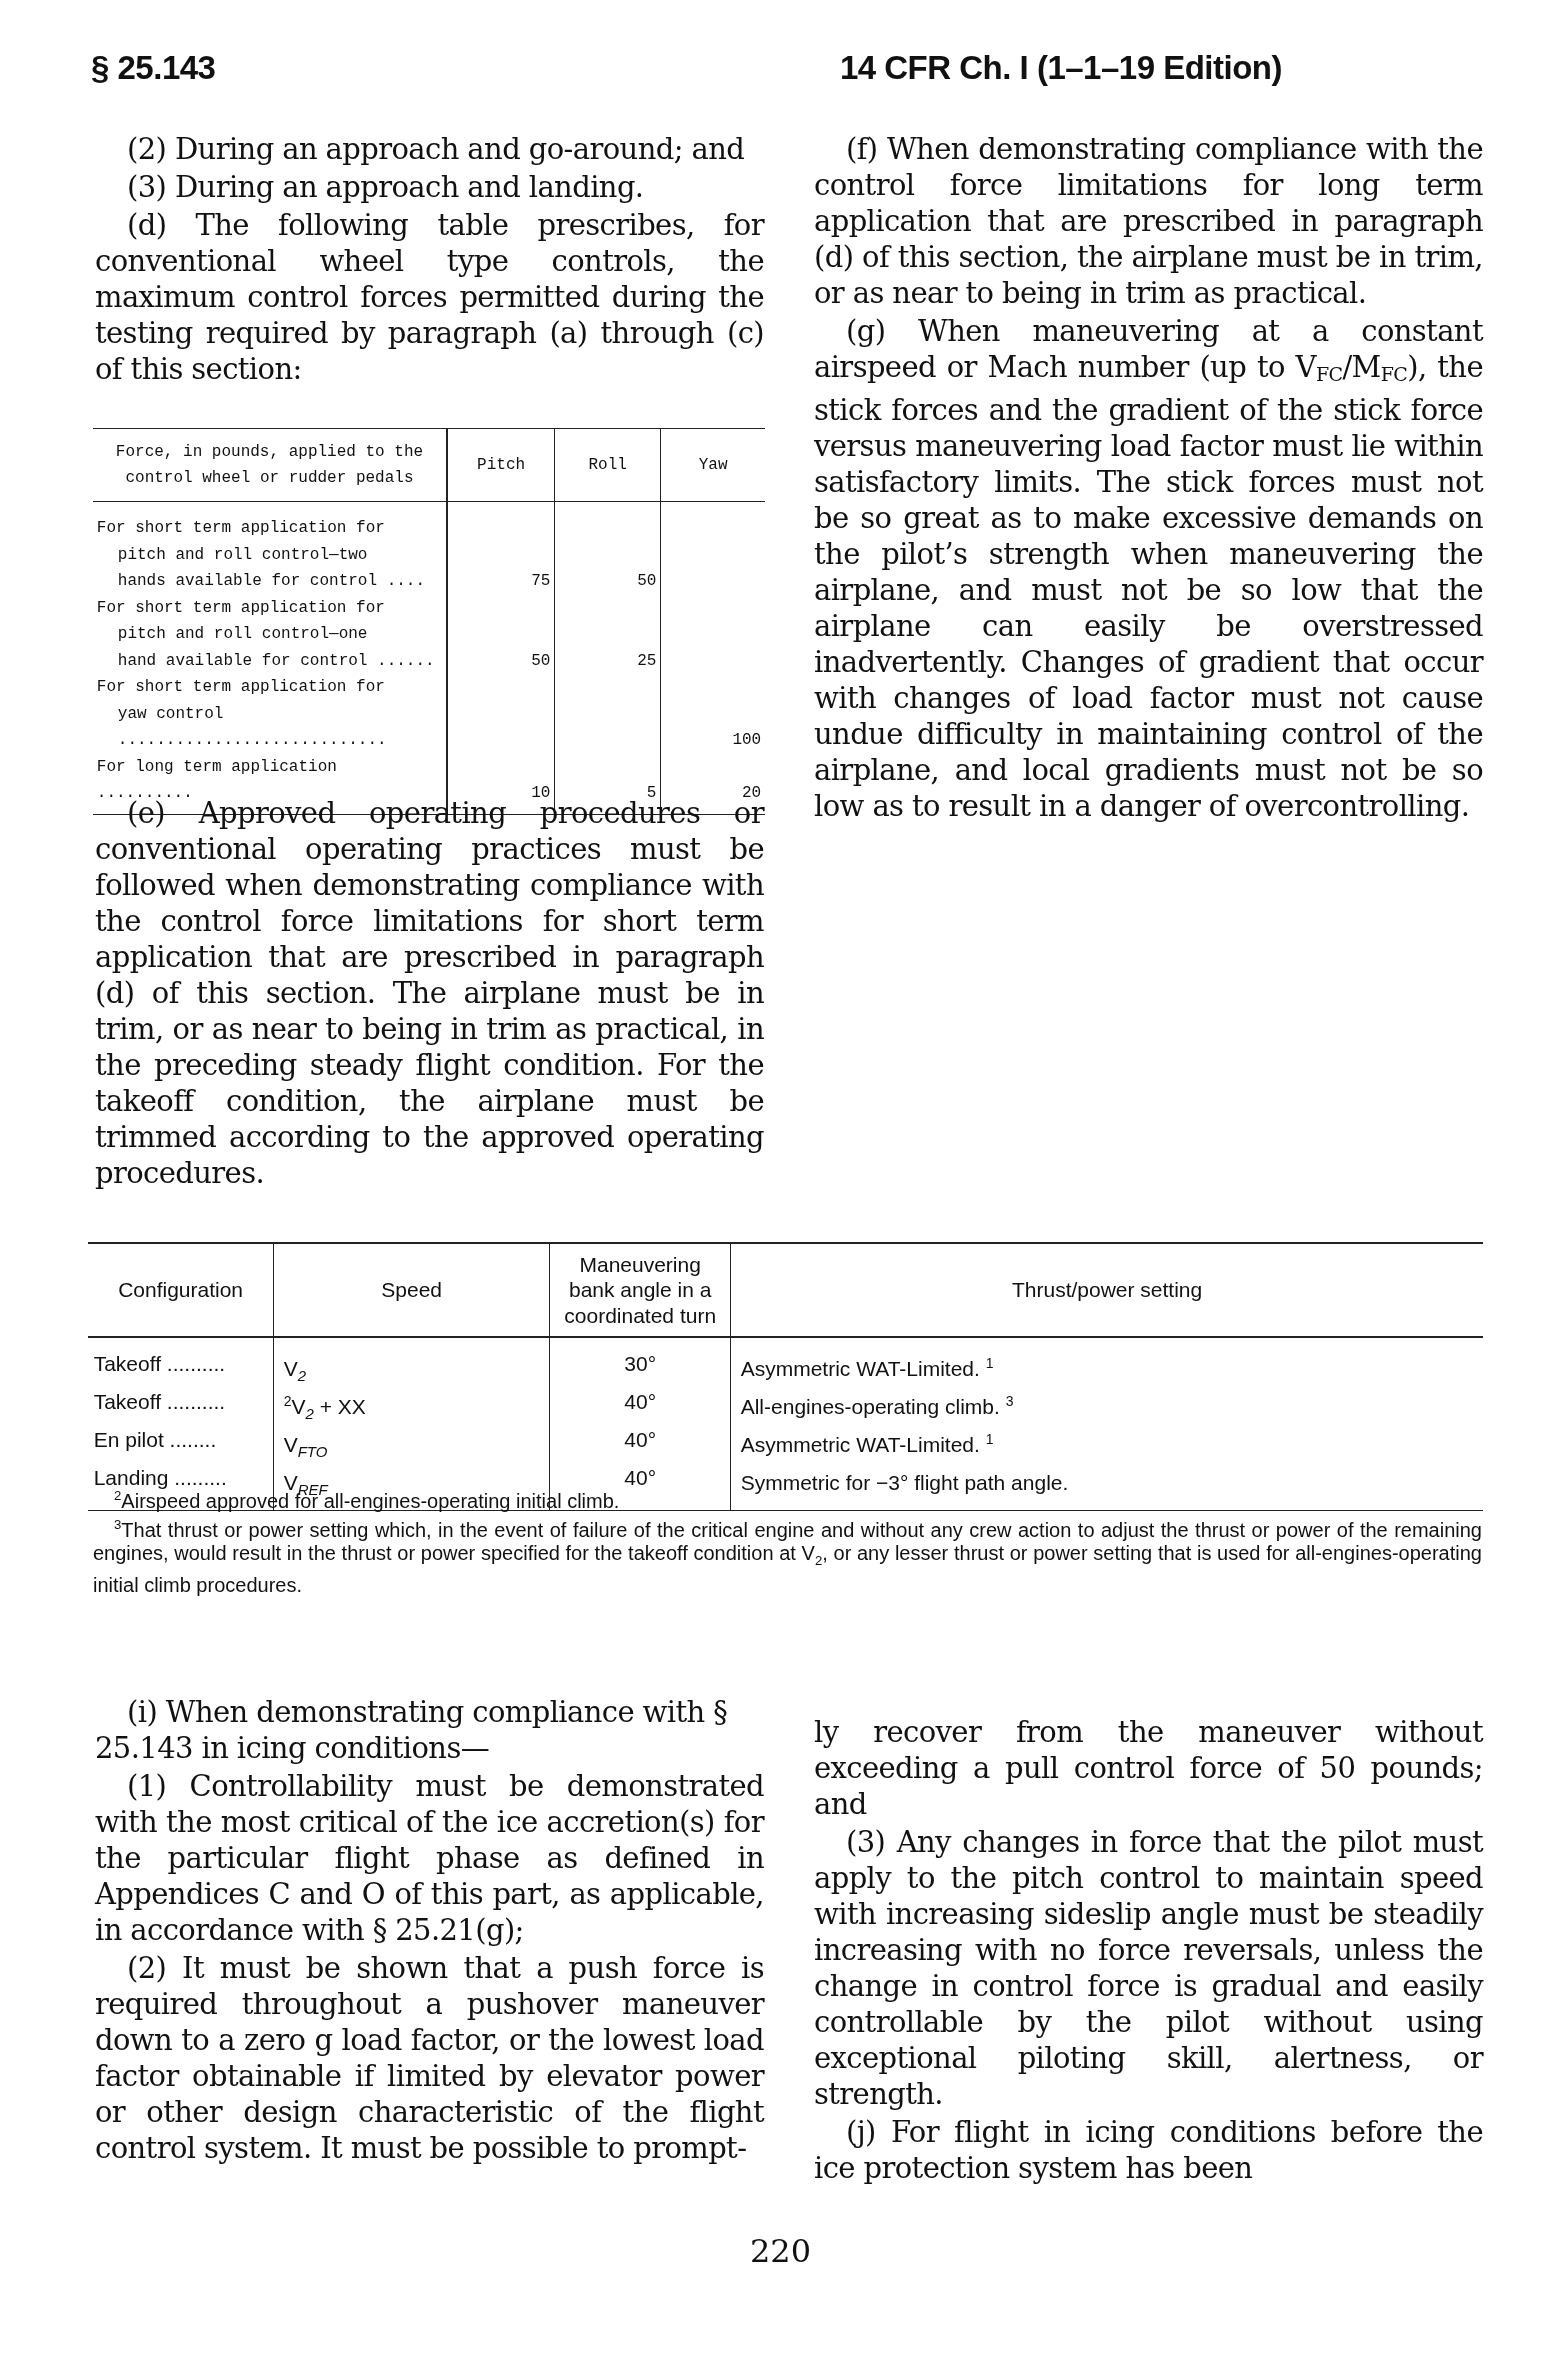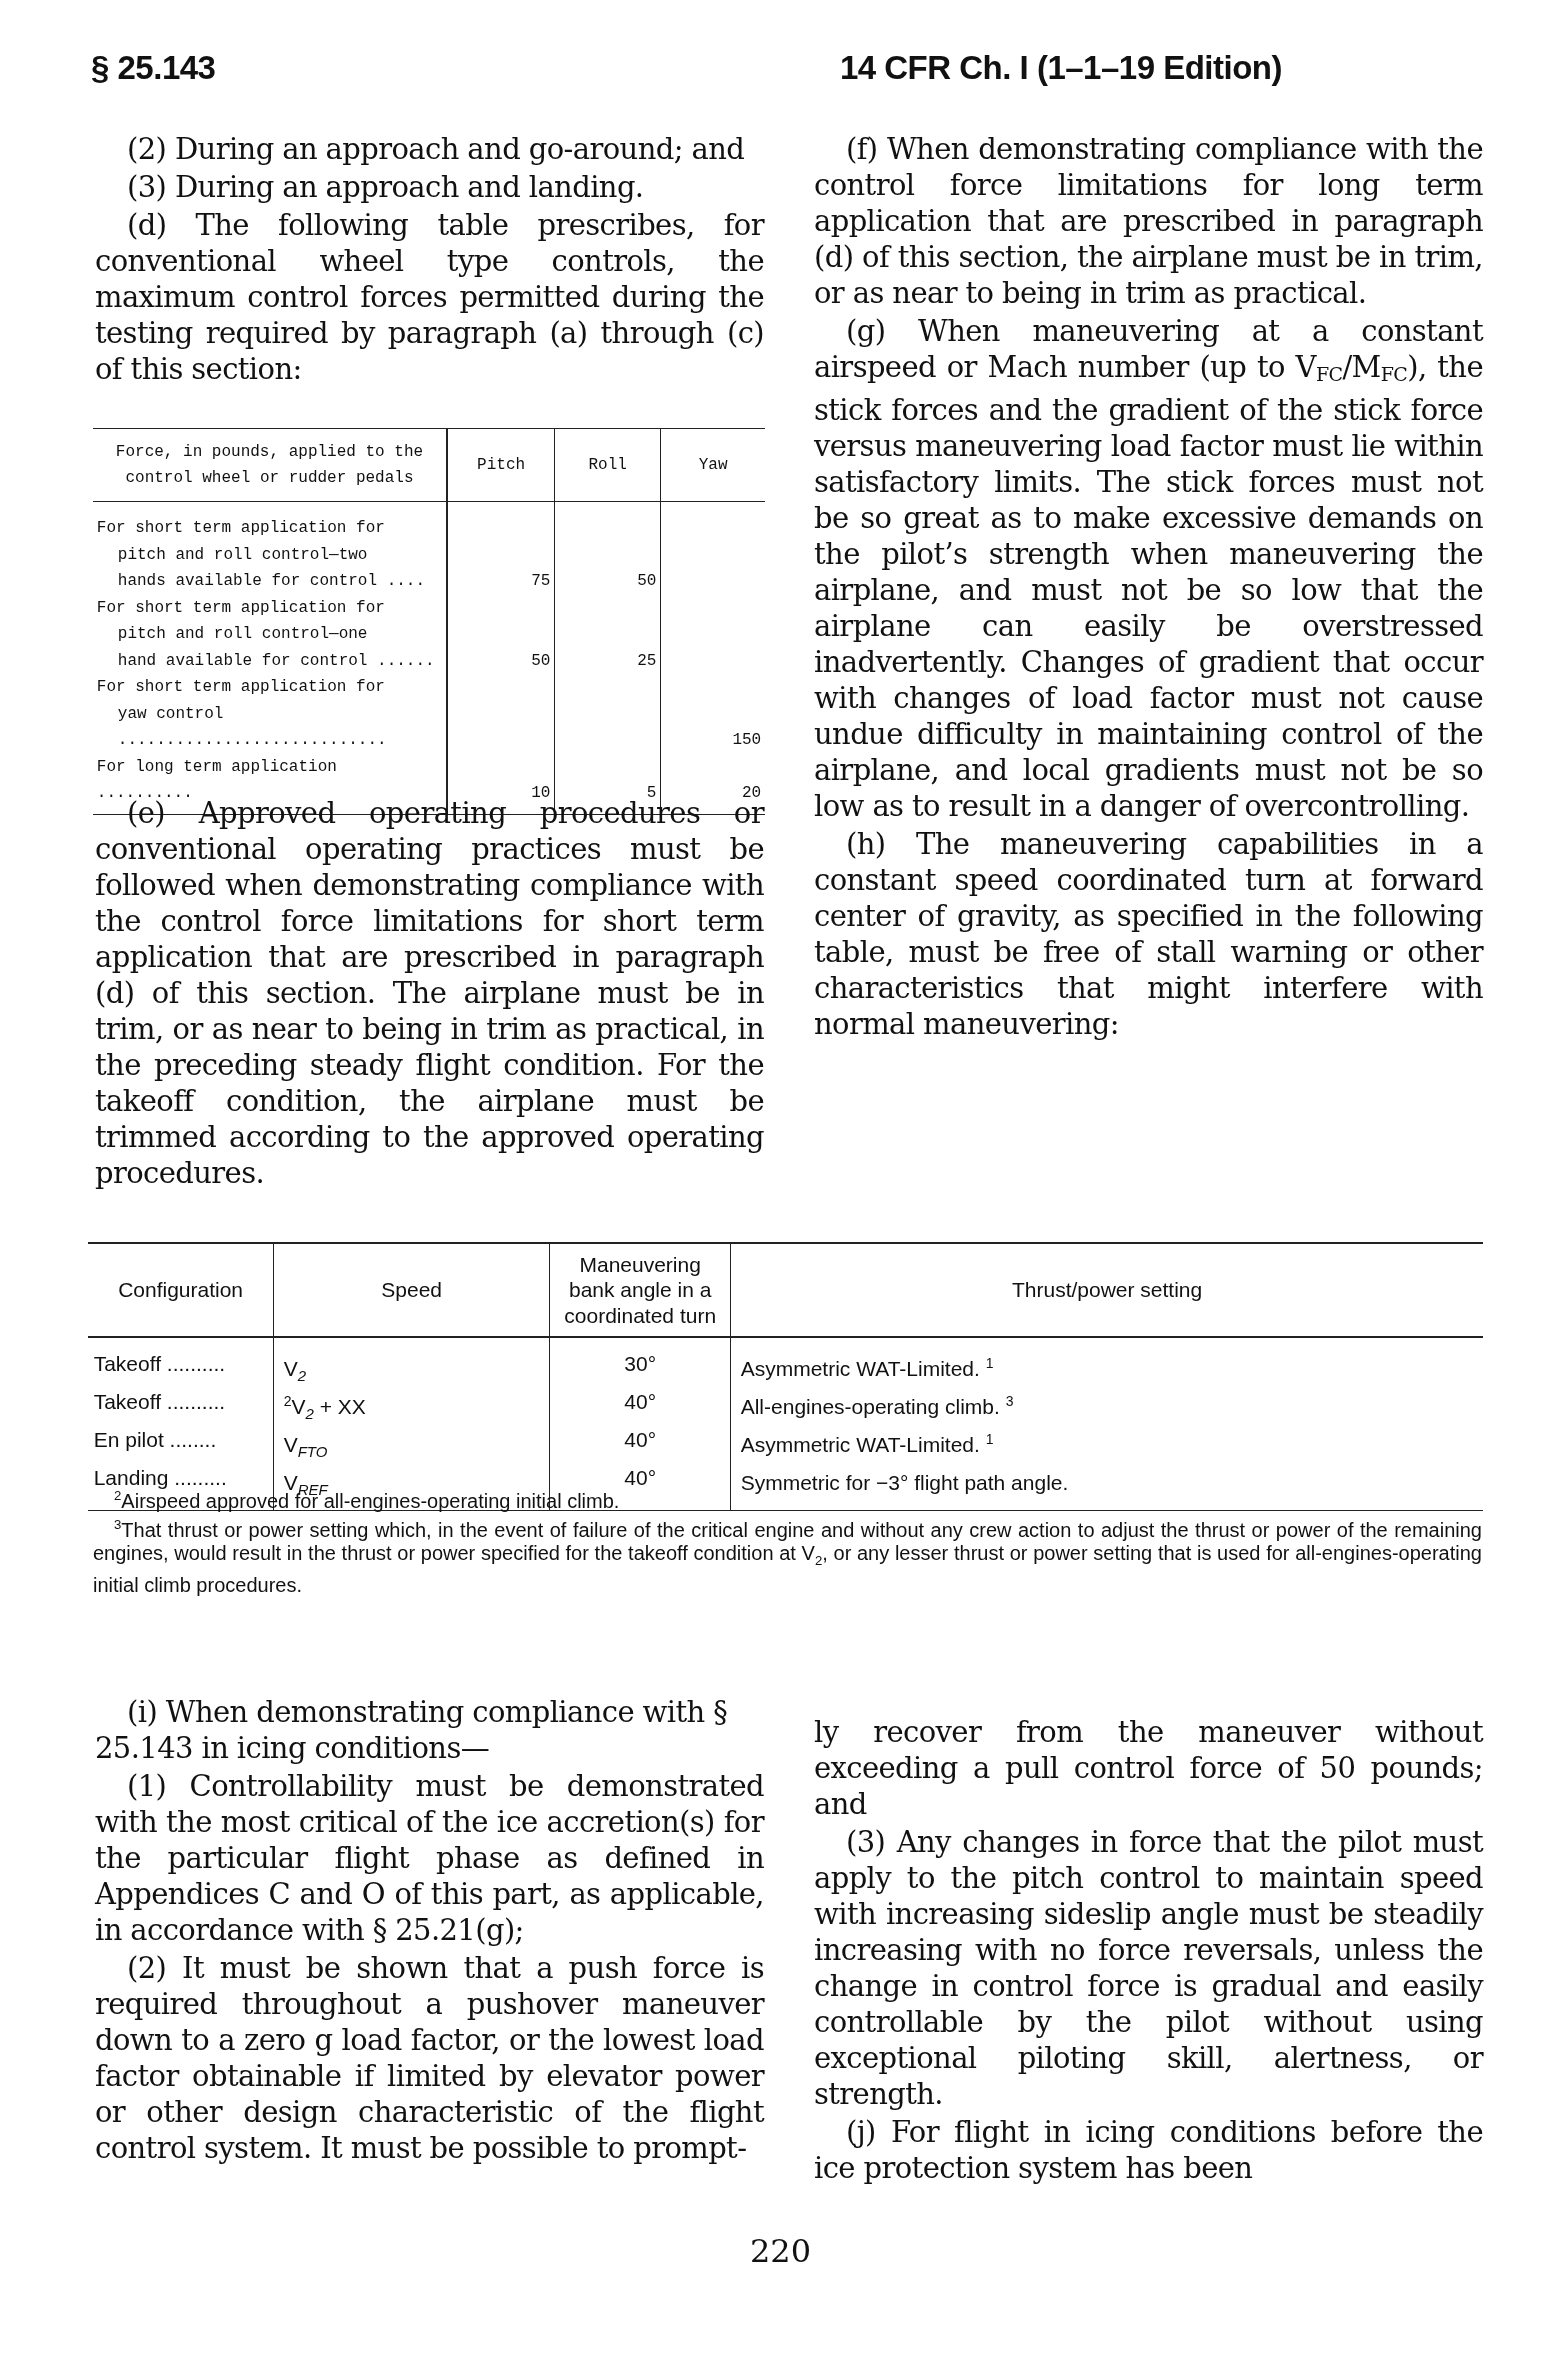--- a/index.html
+++ b/index.html
@@ -112,21 +112,21 @@
       </tr>
       <tr>
         <td>
           <span class="stub">
             <span class="line0">For short term application for</span>
             <span class="hang">yaw control ............................</span>
           </span>
         </td>
         <td class="num first"></td>
         <td class="num"></td>
-        <td class="num">150</td>
+        <td class="num">100</td>
       </tr>
       <tr class="lastbody">
         <td>
           <span class="stub">
             <span class="line0">For long term application ..........</span>
           </span>
         </td>
         <td class="num first">10</td>
         <td class="num">5</td>
         <td class="num">20</td>
@@ -134,21 +134,20 @@
     </tbody>
   </table>
 
   <div class="col-left-mid serif">
     <p>(e) Approved operating procedures or conventional operating practices must be followed when demonstrating compliance with the control force limitations for short term application that are prescribed in paragraph (d) of this section. The airplane must be in trim, or as near to being in trim as practical, in the preceding steady flight condition. For the takeoff condition, the airplane must be trimmed according to the approved operating procedures.</p>
   </div>
 
   <div class="col-right-top serif">
     <p>(f) When demonstrating compliance with the control force limitations for long term application that are prescribed in paragraph (d) of this section, the airplane must be in trim, or as near to being in trim as practical.</p>
     <p><span>(g) When maneuvering at a constant airspeed or Mach number (up to V</span><span class="sub-fc">FC</span><span>/M</span><span class="sub-fc">FC</span><span>), the stick forces and the gradient of the stick force versus maneuvering load factor must lie within satisfactory limits. The stick forces must not be so great as to make excessive demands on the pilot’s strength when maneuvering the airplane, and must not be so low that the airplane can easily be overstressed inadvertently. Changes of gradient that occur with changes of load factor must not cause undue difficulty in maintaining control of the airplane, and local gradients must not be so low as to result in a danger of overcontrolling.</span></p>
-    <p>(h) The maneuvering capabilities in a constant speed coordinated turn at forward center of gravity, as specified in the following table, must be free of stall warning or other characteristics that might interfere with normal maneuvering:</p>
   </div>
 
   <table class="t2">
     <thead>
       <tr>
         <th>Configuration</th>
         <th>Speed</th>
         <th style="width:161px">Maneuvering bank angle in a coordinated turn</th>
         <th>Thrust/power setting</th>
       </tr>

